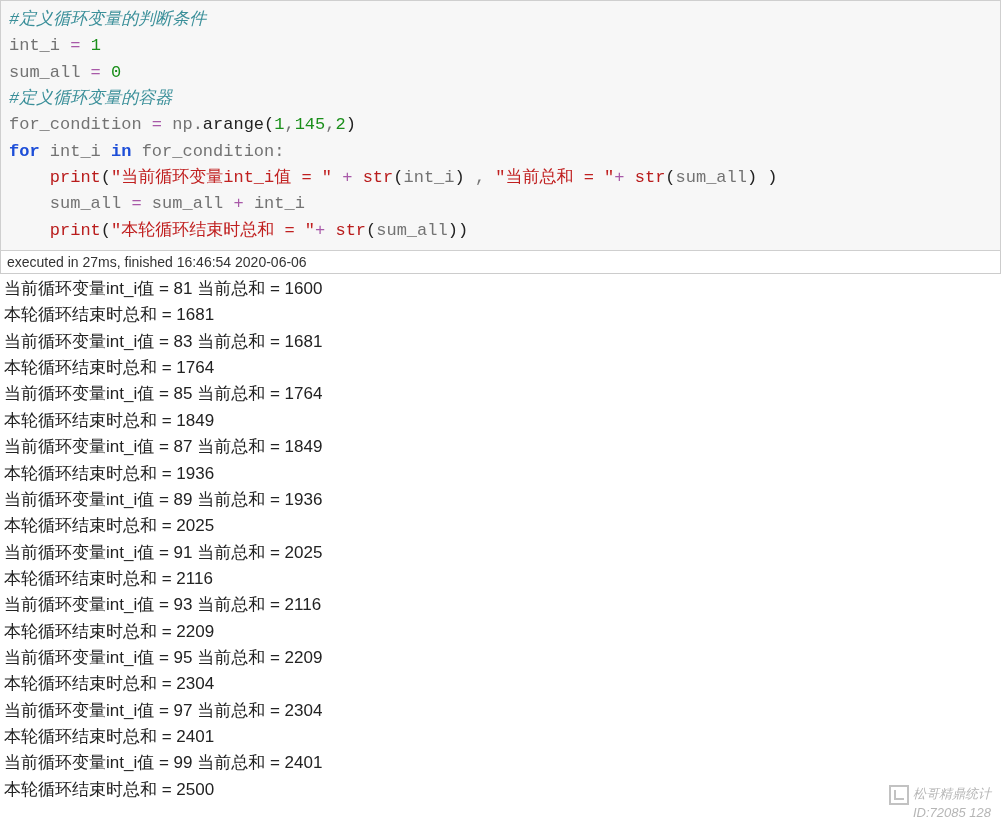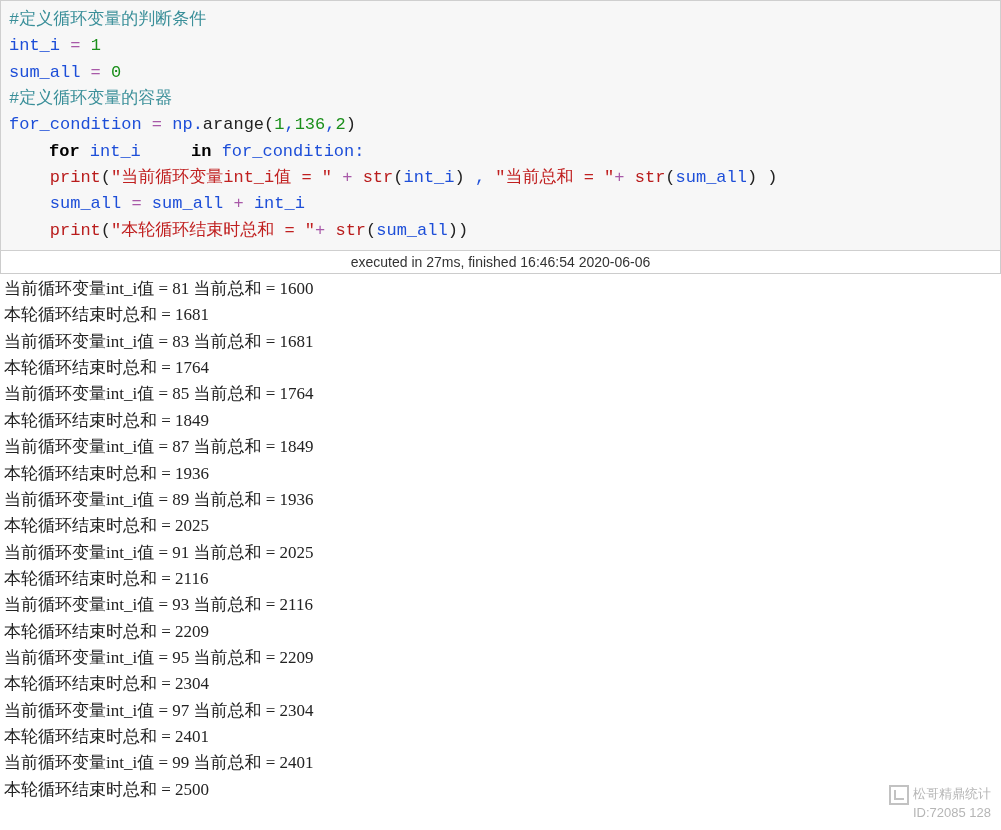--- a/index.html
+++ b/index.html
@@ -18,50 +18,50 @@
     overflow: hidden;
   }
   .exec-bar {
     border: 1px solid #cccccc;
     border-top: none;
     background: #ffffff;
     font-family: Arial, sans-serif;
     font-size: 14px;
     color: #333333;
     padding: 3px 6px;
-    text-align: center;
   }
   .output {
-    font-family: Liberation Serif, serif;
+    font-family: Liberation Sans, sans-serif;
     font-size: 17px;
     line-height: 1.55;
     padding: 2px 4px;
     white-space: pre;
     color: #222222;
   }
   
-  .c-comment { color: #3a8f99; }
-  .c-ident   { color: #1d4ed8; }
+  .c-comment { color: #3a8f99; font-style: italic; }
+  .c-ident   { color: #737373; }
   .c-op      { color: #a859a8; }
   .c-num     { color: #1a8f1a; }
-  .c-kw      { color: #000000; font-weight: bold; margin-left: 40px; }
+  .c-kw      { color: #1d4ed8; font-weight: bold; }
   .c-func    { color: #222222; }
   .c-paren   { color: #222222; }
   .c-str     { color: #c02020; }
   .c-builtin { color: #b91c1c; }
   .watermark {
     position: fixed;
     right: 10px;
     bottom: 8px;
     font-family: Arial, sans-serif;
     font-size: 13px;
     color: rgba(120,120,120,0.55);
     text-align: right;
     line-height: 1.3;
     pointer-events: none;
+    font-style: italic;
   }
   .watermark .wm-icon {
     display: inline-block;
     width: 20px; height: 20px;
     border: 2px solid rgba(120,120,120,0.45);
     vertical-align: middle;
     margin-right: 4px;
     position: relative;
   }
   .watermark .wm-icon::after{
@@ -72,21 +72,21 @@
     border-top:none; border-right:none;
   }
 </style>
 </head>
 <body>
 
 <div class="code-cell"><span class="c-comment">#定义循环变量的判断条件</span>
 <span class="c-ident">int_i</span><span class="c-op"> = </span><span class="c-num">1</span>
 <span class="c-ident">sum_all</span><span class="c-op"> = </span><span class="c-num">0</span>
 <span class="c-comment">#定义循环变量的容器</span>
-<span class="c-ident">for_condition</span><span class="c-op"> = </span><span class="c-ident">np.</span><span class="c-func">arange</span><span class="c-paren">(</span><span class="c-num">1</span><span class="c-ident">,</span><span class="c-num">136</span><span class="c-ident">,</span><span class="c-num">2</span><span class="c-paren">)</span>
+<span class="c-ident">for_condition</span><span class="c-op"> = </span><span class="c-ident">np.</span><span class="c-func">arange</span><span class="c-paren">(</span><span class="c-num">1</span><span class="c-ident">,</span><span class="c-num">145</span><span class="c-ident">,</span><span class="c-num">2</span><span class="c-paren">)</span>
 <span class="c-kw">for</span><span> </span><span class="c-ident">int_i</span><span> </span><span class="c-kw">in</span><span> </span><span class="c-ident">for_condition</span><span class="c-ident">:</span>
 <span>    </span><span class="c-builtin">print</span><span class="c-paren">(</span><span class="c-str">"当前循环变量int_i值 = "</span><span class="c-op"> + </span><span class="c-builtin">str</span><span class="c-paren">(</span><span class="c-ident">int_i</span><span class="c-paren">)</span><span class="c-ident"> , </span><span class="c-str">"当前总和 = "</span><span class="c-op">+ </span><span class="c-builtin">str</span><span class="c-paren">(</span><span class="c-ident">sum_all</span><span class="c-paren">)</span><span class="c-paren"> )</span>
 <span>    </span><span class="c-ident">sum_all</span><span class="c-op"> = </span><span class="c-ident">sum_all</span><span class="c-op"> + </span><span class="c-ident">int_i</span>
 <span>    </span><span class="c-builtin">print</span><span class="c-paren">(</span><span class="c-str">"本轮循环结束时总和 = "</span><span class="c-op">+ </span><span class="c-builtin">str</span><span class="c-paren">(</span><span class="c-ident">sum_all</span><span class="c-paren">)</span><span class="c-paren">)</span></div>
 
 <div class="exec-bar">executed in 27ms, finished 16:46:54 2020-06-06</div>
 
 <div class="output"><span>当前循环变量int_i值 = 81 当前总和 = 1600</span>
 <span>本轮循环结束时总和 = 1681</span>
 <span>当前循环变量int_i值 = 83 当前总和 = 1681</span>

